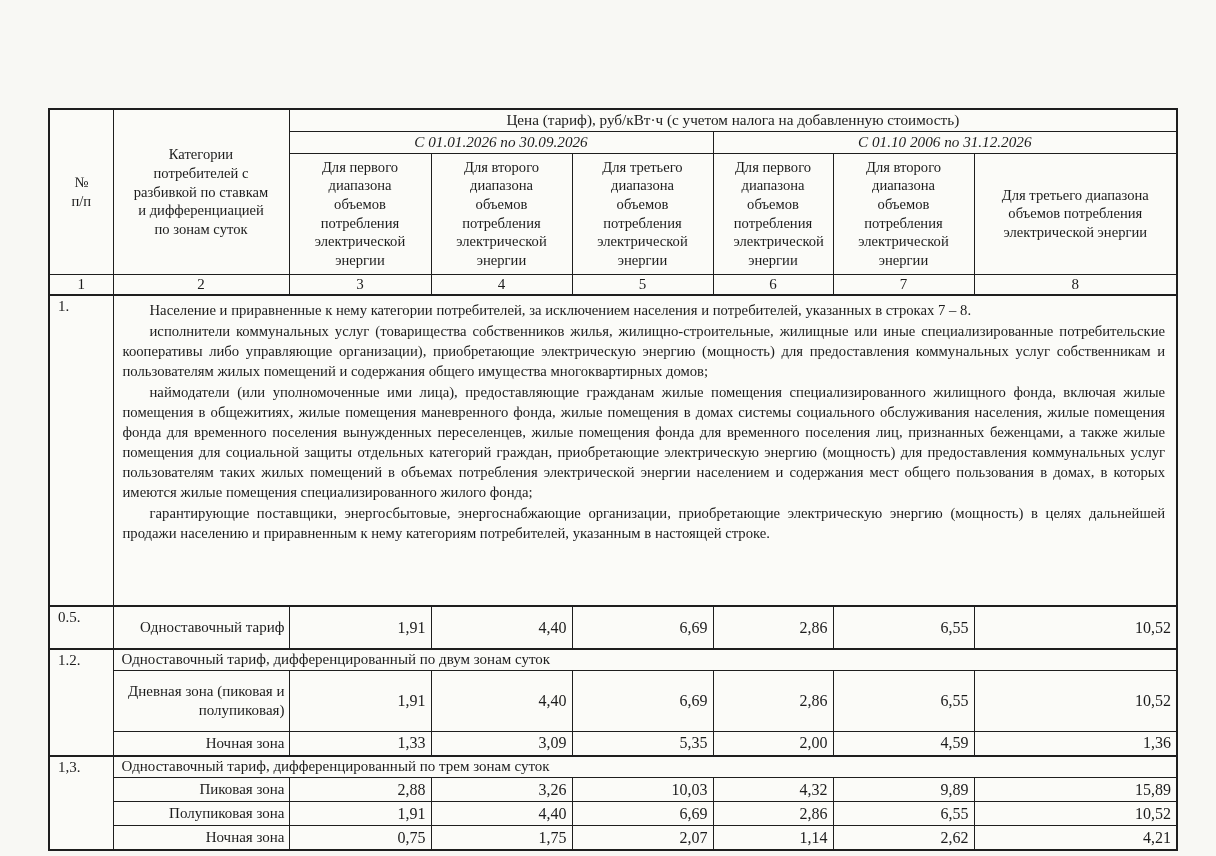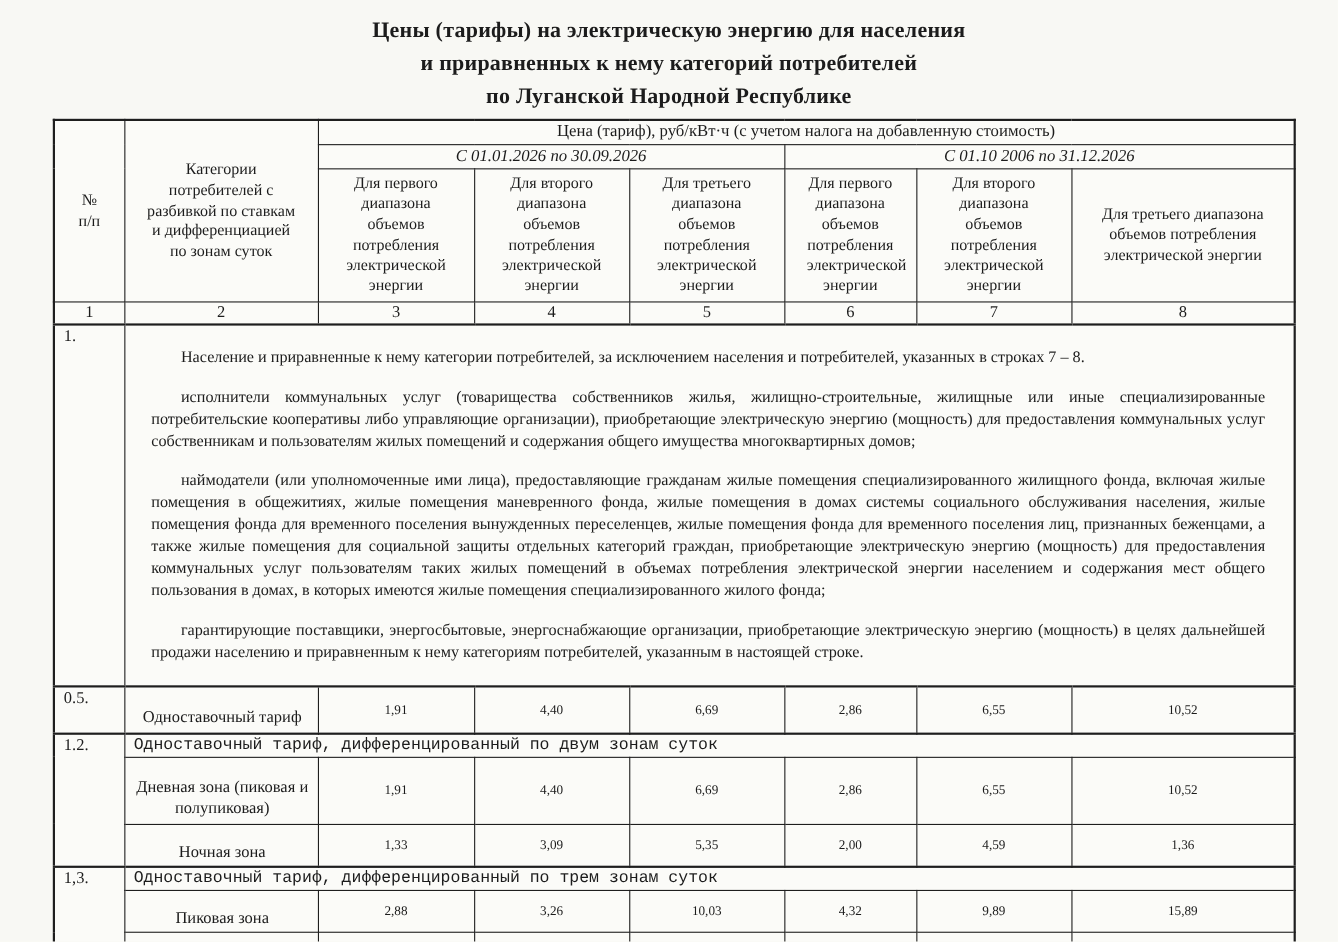--- a/index.html
+++ b/index.html
@@ -70,52 +70,46 @@
     padding-top: 2px;
   }
   td.text-cell {
     text-align: justify;
     font-size: 14.7px;
     line-height: 20px;
     padding: 3px 10px 4px 8px;
     vertical-align: top;
   }
   td.text-cell p {
-    margin: 16px;
+    margin: 1px;
     text-indent: 27px;
   }
   td.label-cell {
     font-size: 15px;
     line-height: 19px;
-    padding: 16px 4px 2px 6px;
-    text-align: center;
+    padding: 2px 4px 2px 6px;
+    text-align: right;
   }
   td.span-label {
     font-size: 15px;
     padding: 1px 4px 1px 8px;
     text-align: left;
-    font-family: Liberation Mono, monospace;
   }
   td.val {
-    text-align: center;
-    font-size: 12px;
+    text-align: right;
+    font-size: 16px;
   }
   tr.thick-top td { border-top-width: 2.2px; }
   .no-wrap span { display: block; text-align: center; }
 </style>
 </head>
 <body>
 
 <div class="page">
 
-  <div class="doc-title">
-    <div>Цены (тарифы) на электрическую энергию для населения</div>
-    <div>и приравненных к нему категорий потребителей</div>
-    <div>по Луганской Народной Республике</div>
-  </div>
 
   <table class="tariff">
     <colgroup>
       <col style="width:64px">
         <col style="width:176px">
         <col style="width:142px">
         <col style="width:141px">
       <col style="width:141px">
         <col style="width:120px">
         <col style="width:141px">

